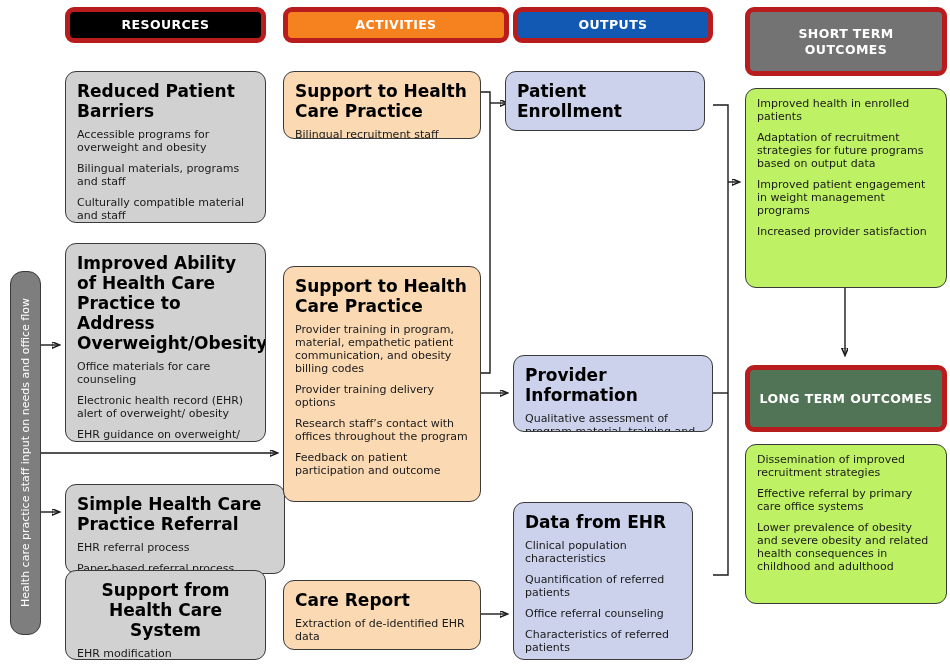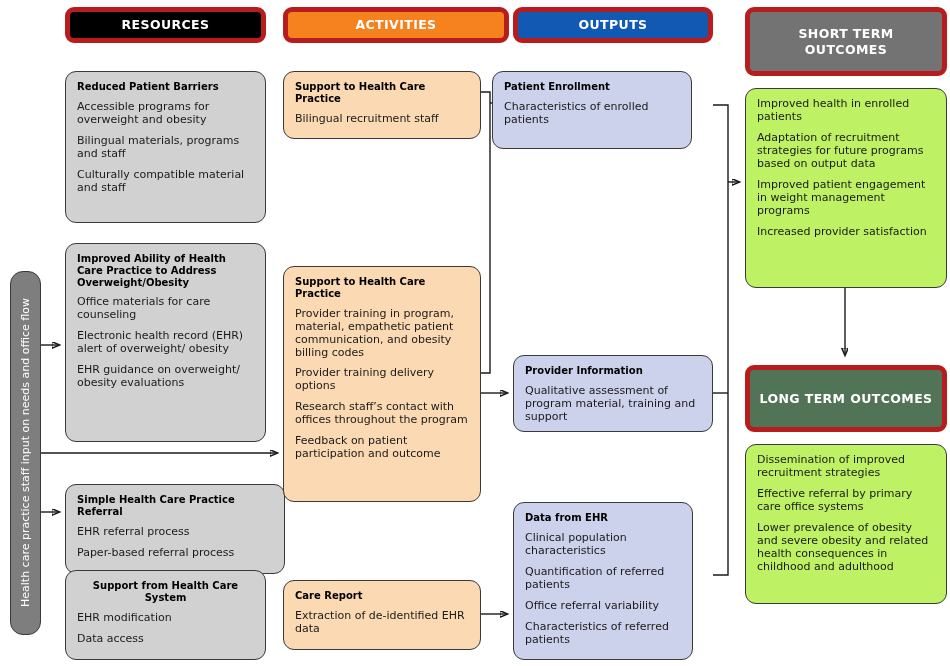--- a/index.html
+++ b/index.html
@@ -5,21 +5,21 @@
   html,body{margin:0;padding:0;background:#ffffff;}
   body{width:950px;height:666px;position:relative;font-family:"DejaVu Sans","Liberation Sans",sans-serif;color:#1a1a1a;}
   .stage{position:absolute;left:0;top:0;width:950px;height:666px;}
   .connectors{position:absolute;left:0;top:0;z-index:1;}
   .connectors path{stroke:#1a1a1a;stroke-width:1.4;fill:none;}
   .hdr{position:absolute;z-index:2;display:flex;align-items:center;justify-content:center;text-align:center;
        color:#ffffff;font-weight:bold;font-size:12.5px;letter-spacing:.4px;border-radius:9px;
        border:5px solid #b91c1c;line-height:1.25;padding:2px 6px;box-sizing:border-box;}
   .box{position:absolute;z-index:2;border:1.5px solid #3a3a3a;border-radius:11px;box-sizing:border-box;
        padding:9px 11px;font-size:11px;line-height:1.18;background:#fff;overflow:hidden;}
-  .box h3{margin:0 0 8px 0;font-size:10px;line-height:1.18;font-weight:bold;color:#000;}
+  .box h3{margin:0 0 8px 0;font-size:17px;line-height:1.18;font-weight:bold;color:#000;}
   .box p{margin:0 0 8px 0;}
   .box p:last-child{margin-bottom:0;}
   .box.res{background:#D1D1D1;}
   .box.act{background:#FAD9B3;}
   .box.out{background:#CCD2EC;}
   .box.oc{background:#bef264;}
   .hdr.res{background:#000000;}
   .hdr.act{background:#F5821E;}
   .hdr.out{background:#1159B3;}
   .hdr.st{background:#737373;}
@@ -101,35 +101,35 @@
     <p>Provider training delivery options</p>
     <p>Research staff’s contact with offices throughout the program</p>
     <p>Feedback on patient participation and outcome</p>
   </div>
 
   <div class="box act" style="left:283px;top:580px;width:198px;height:70px">
     <h3>Care Report</h3>
     <p>Extraction of de-identified EHR data</p>
   </div>
 
-  <div class="box out" style="left:492px;top:71px;width:200px;height:78px">
+  <div class="box out" style="left:505px;top:71px;width:200px;height:60px">
     <h3>Patient Enrollment</h3>
     <p>Characteristics of enrolled patients</p>
   </div>
 
   <div class="box out" style="left:513px;top:355px;width:200px;height:77px">
     <h3>Provider Information</h3>
     <p>Qualitative assessment of program material, training and support</p>
   </div>
 
   <div class="box out" style="left:513px;top:502px;width:180px;height:158px">
     <h3>Data from EHR</h3>
     <p>Clinical population characteristics</p>
     <p>Quantification of referred patients</p>
-    <p>Office referral variability</p>
+    <p>Office referral counseling</p>
     <p>Characteristics of referred patients</p>
   </div>
 
   <div class="box oc" style="left:745px;top:88px;width:202px;height:200px">
     <p>Improved health in enrolled patients</p>
     <p>Adaptation of recruitment strategies for future programs based on output data</p>
     <p>Improved patient engagement in weight management programs</p>
     <p>Increased provider satisfaction</p>
   </div>
 

